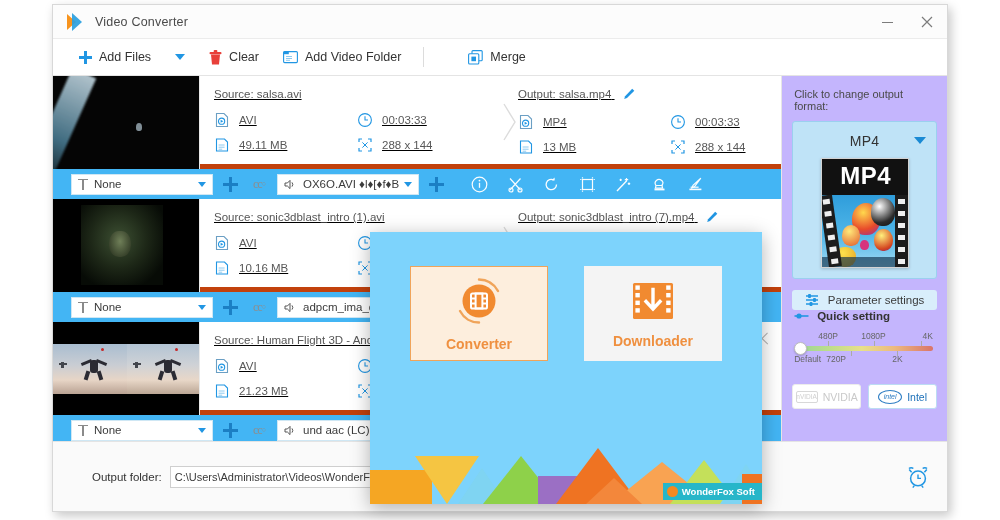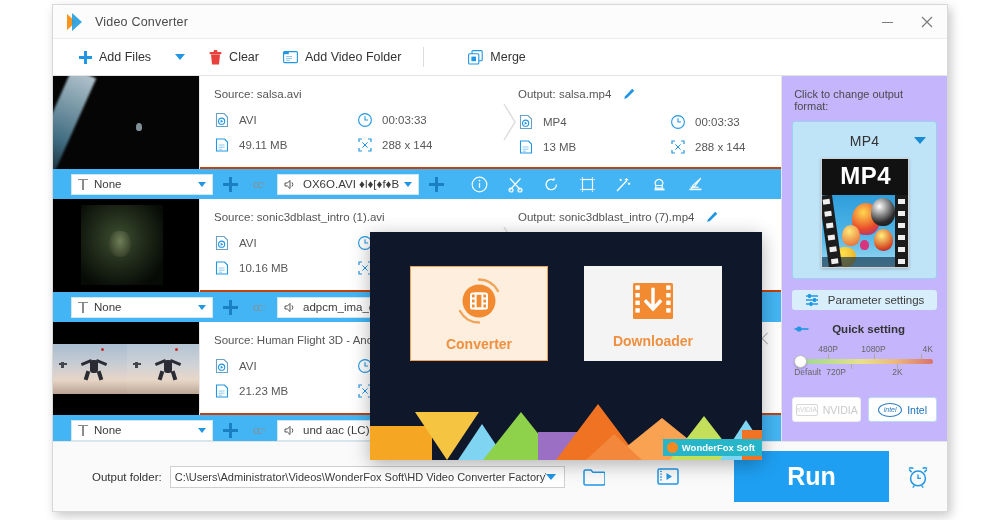--- a/index.html
+++ b/index.html
@@ -50,21 +50,21 @@
   .caret-dn { width:0;height:0;border-left:5px solid transparent;border-right:5px solid transparent;
       border-top:6px solid #2196e3; }
   .caret-sm { width:0;height:0;border-left:4px solid transparent;border-right:4px solid transparent;
       border-top:5px solid #2196e3; }
 
   
   .body-area { position:relative; height: 398px; display:flex; background:#ffffff; }
   .filelist { position:relative; width: 730px; height:398px; overflow:hidden; background:#fff;
       border-right:1px solid #e6e6e6; }
 
-  .file-card { position:relative; height:93px; border-bottom:2px solid #c2410c; display:flex; }
+  .file-card { position:relative; height:93px; border-bottom:5px solid #c2410c; display:flex;text-decoration:underline; }
   .thumb { width:147px; height:93px; background:#000; position:relative; overflow:hidden; flex:none;
       border-right:1px solid #e9e9e9;}
   .thumb.t1 { background:#050505; }
   .thumb.t1 .beam { position:absolute; left:-6px; top:-8px; width:26px; height:120px;
       background:linear-gradient(180deg,#cfe4ef,#4a7e96 60%, #0d1418);
       transform: rotate(24deg); filter: blur(1.2px); opacity:.85;}
   .thumb.t1 .spk { position:absolute; left:83px; top:47px; width:6px;height:8px;background:#9fb0ba;
       border-radius:50% 50% 40% 40%; opacity:.8;}
   .thumb.t2 { background:#000; }
   .thumb.t2 .fig { position:absolute; left:28px; top:6px; width:82px; height:80px;
@@ -142,21 +142,21 @@
   .fmt-thumb .pic { position:absolute; left:0; top:36px; width:88px; height:72px;
       background:linear-gradient(180deg,#2f9ddb 0%, #4fb6e8 55%, #9fd9f2 100%); }
   .bal { position:absolute; border-radius:50% 50% 45% 45%; }
   .film-l,.film-r { position:absolute; top:36px; width:13px; height:72px; background:#1c1c1c; }
   .film-l { left:2px; transform:rotate(-8deg);} .film-r { right:0px; }
   .film-l i,.film-r i { position:absolute; left:3px; width:7px;height:5px;background:#efefef; }
 
   .param-btn { margin-top:11px; height:20px; background:#d9eefb; border-radius:3px;
       display:flex; align-items:center; justify-content:center; gap:8px; }
   .param-btn span { font-size:11.5px; color:#3b3b3b;}
-  .qs-row { margin-top:13px; display:flex; align-items:center; gap:22px; padding-left:2px;}
+  .qs-row { display:flex; align-items:center; gap:7px; padding-left:2px;}
   .qs-row span { font-size:11.5px; color:#333; font-weight:bold;}
   .slider-wrap { margin-top:9px; position:relative; height:44px; padding:0 4px; }
   .sl-top, .sl-bot { position:relative; height:11px; }
   .sl-lab { position:absolute; font-size:8.5px; color:#666; white-space:nowrap; }
   .sl-track { position:relative; height:5px; margin:4px 0 3px;
       background:linear-gradient(90deg,#9ad49a 0%, #b9dd8c 22%, #e8e08a 48%, #ecb97f 72%, #d9746a 100%);
       border-radius:3px; }
   .sl-tick { position:absolute; top:-5px; width:1px; height:5px; background:#aaa; }
   .sl-tick.b { top:5px; }
   .sl-knob { position:absolute; left:-2px; top:-4px; width:13px; height:13px; background:#fff;
@@ -183,21 +183,21 @@
   .of-input .val { flex:1; font-size:11px; color:#3a3a3a; white-space:nowrap; overflow:hidden;}
   .of-caret { width:0;height:0;border-left:5px solid transparent;border-right:5px solid transparent;
       border-top:6px solid #2196e3; margin-right:4px;}
   .ic-btn { width:34px;height:34px;display:flex;align-items:center;justify-content:center;}
   .run-btn { position:absolute; right:58px; top:9px; width:155px; height:51px; background:#1e9ff2;
       display:flex; align-items:center; justify-content:center; color:#fff; font-size:25px; font-weight:bold;}
   .alarm-btn { position:absolute; right:6px; top:9px; width:46px; height:51px;
       display:flex; align-items:center; justify-content:center;}
 
   
-  .popup { position:absolute; left:370px; top:232px; width:392px; height:228px; background:#0f172a;
+  .popup { position:absolute; left:370px; top:232px; width:392px; height:272px; background:#7dd3fc;
       box-shadow: 0 4px 18px rgba(0,0,0,.3); overflow:hidden; }
   .popup-top { height:162px; display:flex; align-items:center; justify-content:center; gap:36px; }
   .mode-card { width:138px; height:95px; display:flex; flex-direction:column; align-items:center;
       justify-content:center; gap:9px; }
   .mode-card.sel-mode { background:#fdeedd; border:1px solid #f0a45a; }
   .mode-card.alt-mode { background:#f4f4f4; }
   .mode-label { font-size:14px; color:#ef9040; font-weight:bold; }
   .popup-art { position:absolute; left:0; bottom:0; width:392px; height:78px; overflow:hidden; }
   .tri { position:absolute; width:0; height:0; }
   .wf-badge { position:absolute; right:0; bottom:4px; height:17px; background:#27b6c9; color:#fff;
@@ -783,21 +783,20 @@
           <path d="M1 3.5a1.5 1.5 0 011.5-1.5h5.4l2 2.2h10.6a1.5 1.5 0 011.5 1.5v9.8a1.5 1.5 0 01-1.5 1.5H2.5A1.5 1.5 0 011 15.3z" fill="none" stroke="#2196e3" stroke-width="1.5"></path>
         </svg>
       </div>
       <div class="ic-btn" style="margin-left:40px">
         <svg width="22" height="19" viewBox="0 0 22 19">
           <rect x="1" y="2" width="20" height="15" rx="1.5" fill="none" stroke="#2196e3" stroke-width="1.5"></rect>
           <path d="M3.2 4.4h1.6M3.2 7.2h1.6M3.2 10h1.6M3.2 12.8h1.6" stroke="#2196e3" stroke-width="1.3"></path>
           <path d="M9.5 6 L15 9.5 L9.5 13 Z" fill="#2196e3"></path>
         </svg>
       </div>
-      <div class="run-btn">Run</div>
       <div class="alarm-btn">
         <svg width="24" height="24" viewBox="0 0 24 24">
           <circle cx="12" cy="13.4" r="7.4" fill="none" stroke="#2196e3" stroke-width="1.5"></circle>
           <path d="M12 9.4v4h3" stroke="#2196e3" stroke-width="1.4" fill="none"></path>
           <path d="M5.6 7.2 L3.2 4.4 M18.4 7.2 L20.8 4.4" stroke="#2196e3" stroke-width="1.5"></path>
           <path d="M3 3.6a3 3 0 014.3 0M16.7 3.6a3 3 0 014.3 0" stroke="#2196e3" stroke-width="1.5" fill="none"></path>
           <path d="M8.2 20.8l-1.4 1.8M15.8 20.8l1.4 1.8" stroke="#2196e3" stroke-width="1.4"></path>
         </svg>
       </div>
     </div>

